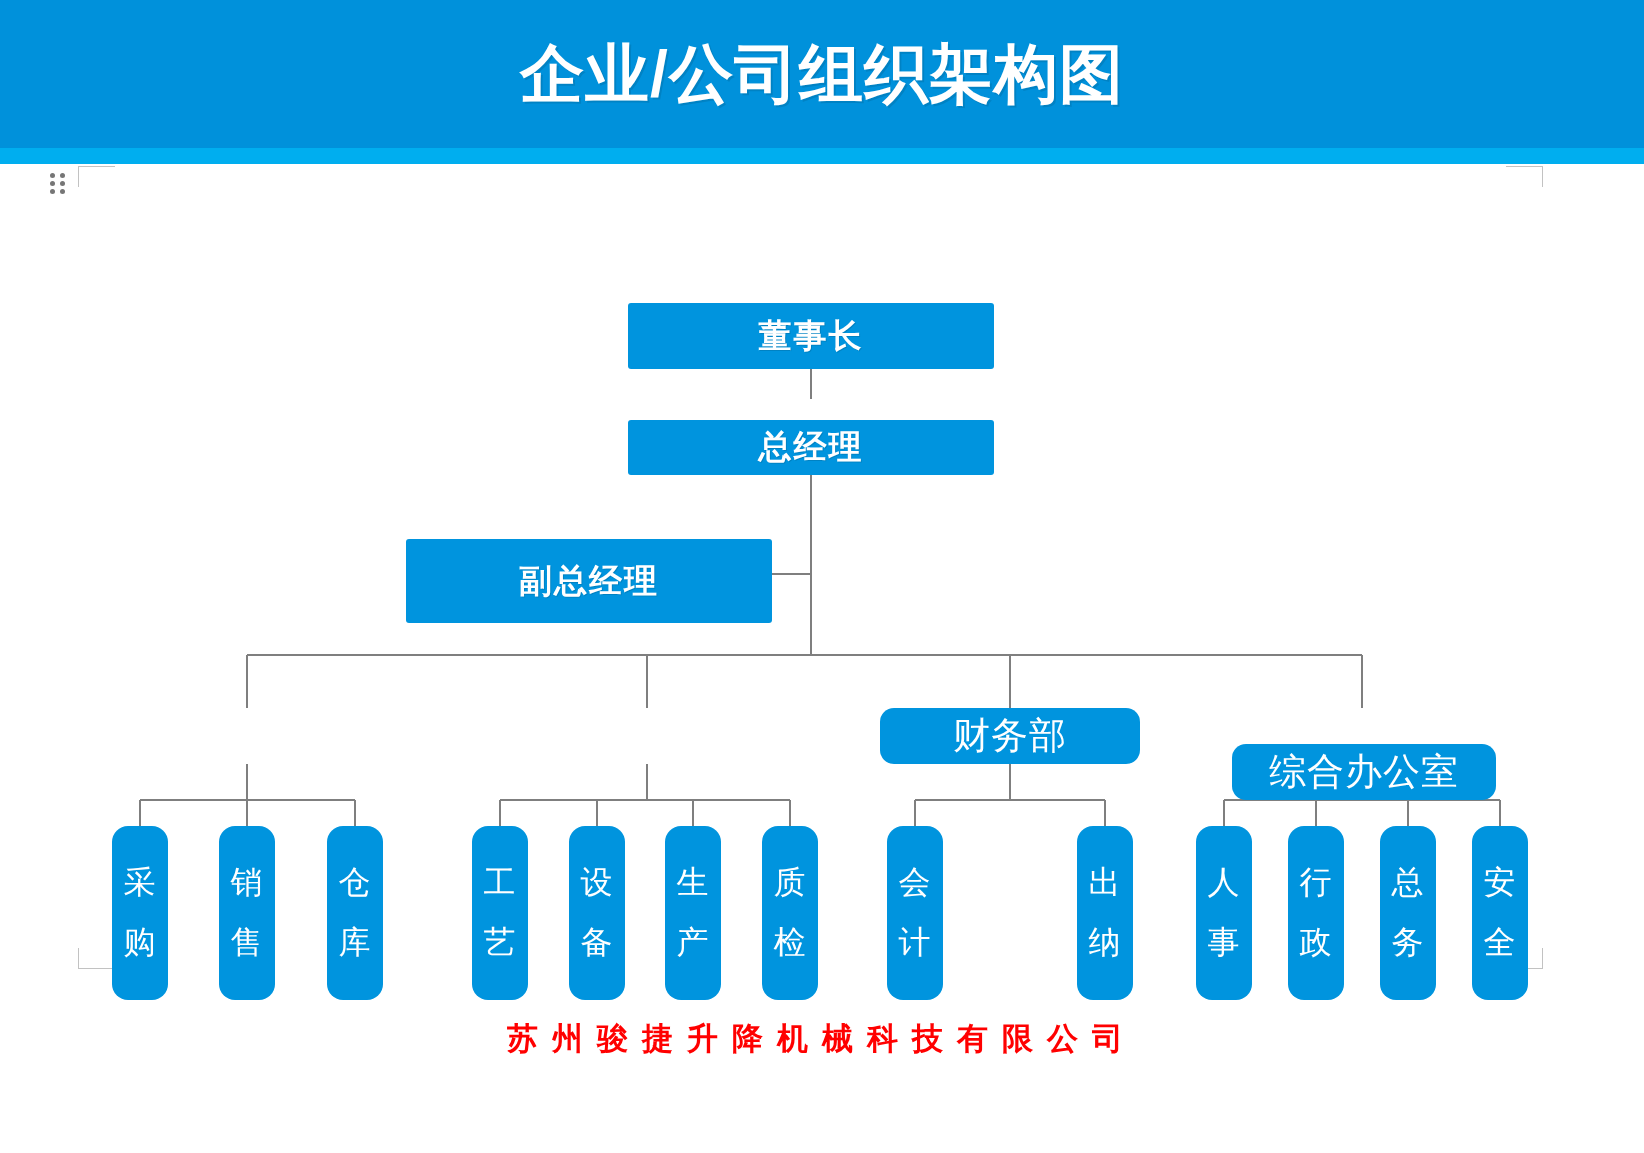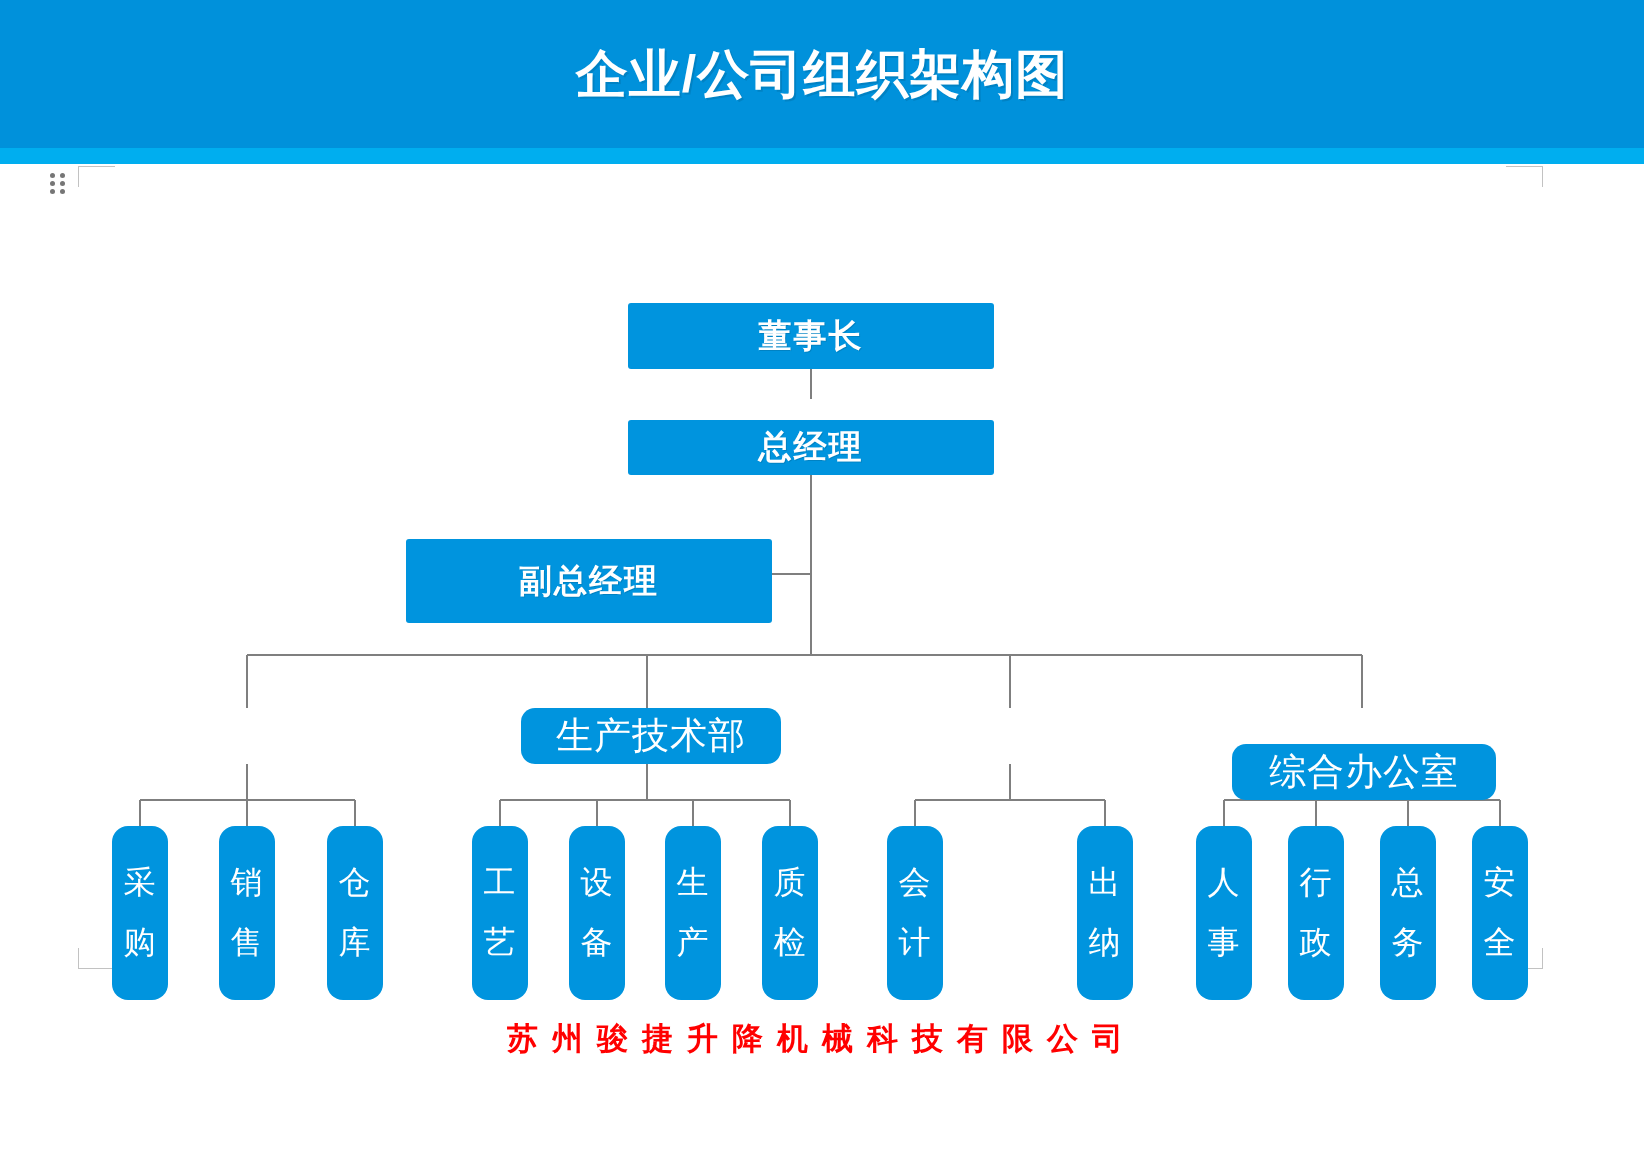--- a/index.html
+++ b/index.html
@@ -26,21 +26,21 @@
   }
   .banner-title {
     position: absolute;
     left: 0; top: 0;
     width: 1644px;
     height: 148px;
     display: flex;
     align-items: center;
     justify-content: center;
     color: #ffffff;
-    font-size: 52px;
+    font-size: 64px;
     font-weight: bold;
     letter-spacing: 1px;
     line-height: 1;
     white-space: nowrap;
     text-shadow: 2px 2px 0 rgba(0,0,0,0.10);
   }
   .banner-strip {
     position: absolute;
     left: 0; top: 148px;
     width: 1644px;
@@ -212,22 +212,22 @@
   </div>
 
   <div class="node exec" style="left:628px; top:420px; width:366px; height:55px;">
     <span>总经理</span>
   </div>
 
   <div class="node exec" style="left:406px; top:539px; width:366px; height:84px;">
     <span>副总经理</span>
   </div>
 
-  <div class="node dept" style="left:521px; top:708px; width:260px; height:56px;">
-    <span>生产技术部</span>
+  <div class="node dept" style="left:880px; top:708px; width:260px; height:56px;">
+    <span>财务部</span>
   </div>
   <div class="node dept" style="left:1232px; top:744px; width:264px; height:56px;justify-content:center;">
     <span>综合办公室</span>
   </div>
 
   <div class="node leaf" style="left:112px; top:826px; width:56px; height:174px;">
     <span class="ch">采</span>
     <span class="ch">购</span>
   </div>
   <div class="node leaf" style="left:219px; top:826px; width:56px; height:174px;">

